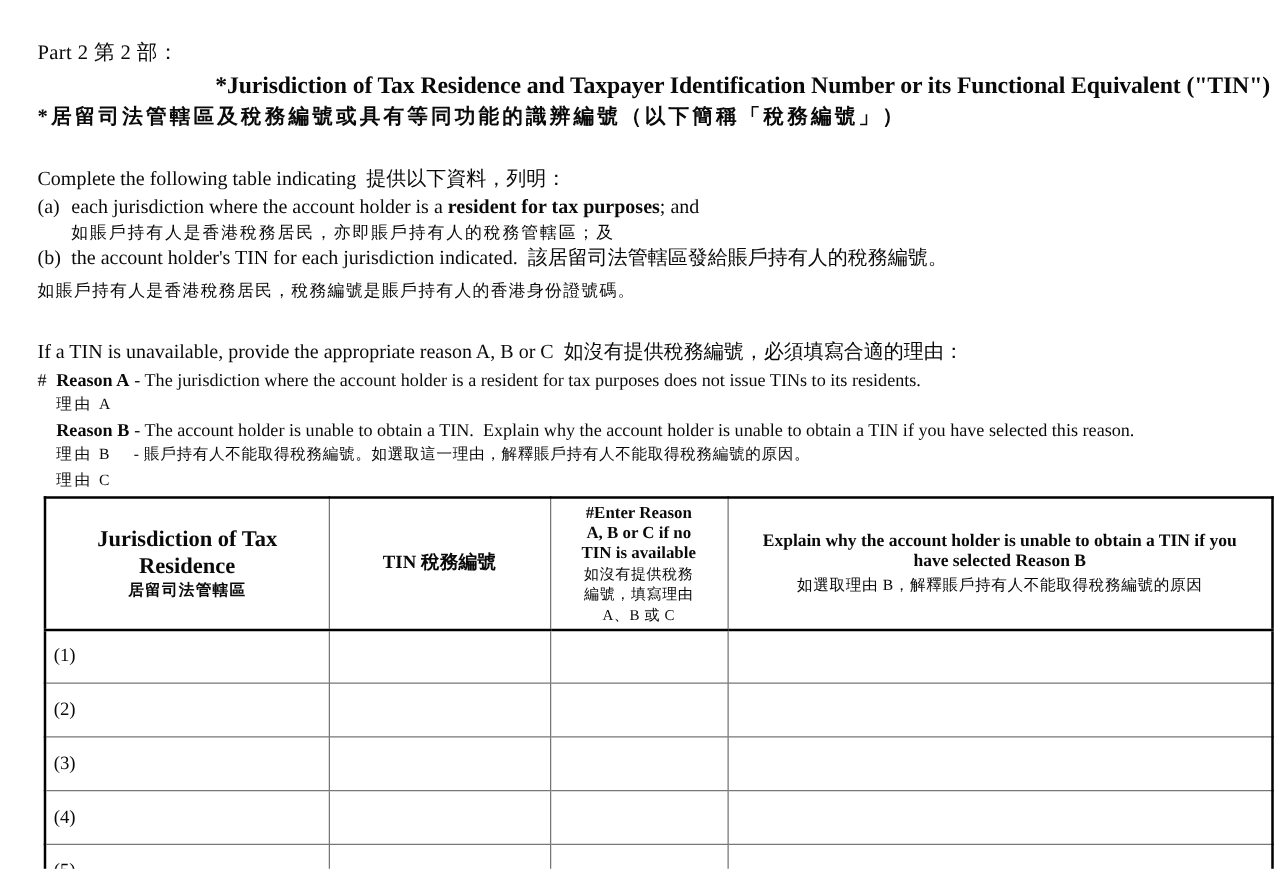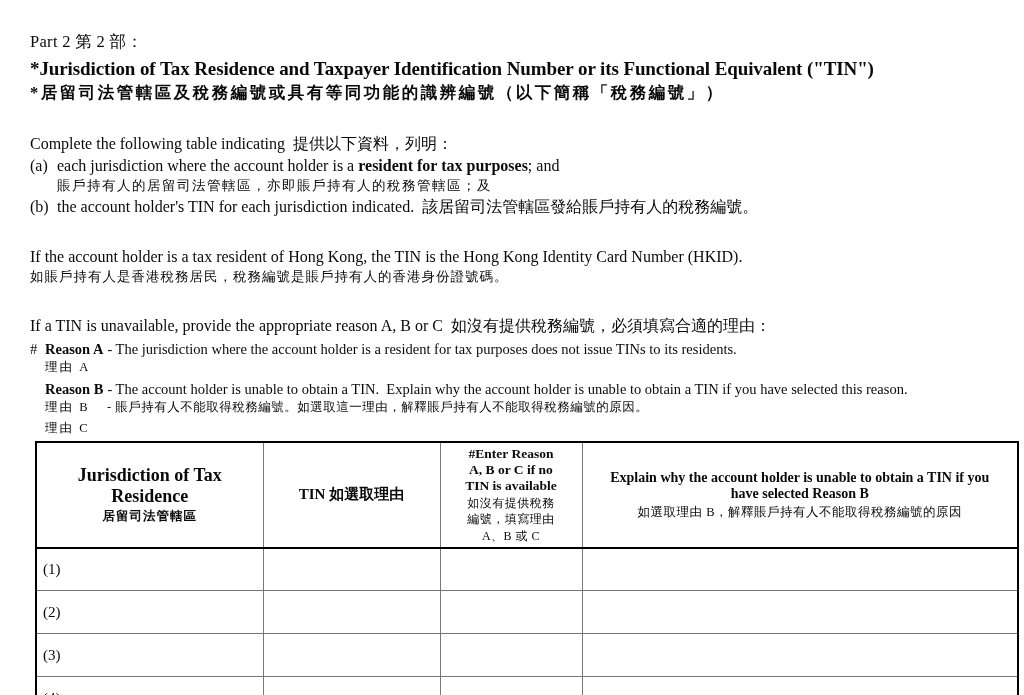--- a/index.html
+++ b/index.html
@@ -1,21 +1,21 @@
 <!DOCTYPE html>
 <html><head>
 <meta charset="utf-8">
 <style>
   * { box-sizing: border-box; margin: 0; padding: 0; }
   html, body { width: 1024px; height: 695px; background: #ffffff; overflow: hidden; }
   body { font-family: "Liberation Serif", "DejaVu Serif", serif; color: #0a0a0a; }
   .page { padding: 32px 8px 0 30px; width: 1024px; }
 
   .part-heading { font-size: 16.5px; font-weight: normal; line-height: 1.2; margin-bottom: 5px; letter-spacing: 0.3px; }
-  .title-en { font-size: 19px; font-weight: bold; line-height: 1.25; letter-spacing: -0.1px; white-space: pre-wrap; }
+  .title-en { font-size: 19px; font-weight: bold; line-height: 1.25; letter-spacing: -0.1px; white-space: pre-wrap; text-align: right; }
   .title-zh { font-size: 16.5px; font-weight: bold; line-height: 1.35; letter-spacing: 2.5px; margin: 1px 0 6px 0; }
 
   .body-en { font-size: 16px; line-height: 1.25; white-space: pre-wrap; margin-top: 30px; }
   .intro { margin-bottom: 2px; }
 
   .list-item { display: flex; }
   .li-label { flex: 0 0 27px; font-size: 16px; line-height: 1.25; }
   .li-text { font-size: 16px; line-height: 1.25; white-space: pre-wrap; }
   .zh-sub { font-size: 13.5px; line-height: 1.3; letter-spacing: 1.5px; margin: 1px 0 3px 27px; }
   .item-b { margin-bottom: 7px; }
@@ -56,28 +56,27 @@
 
   <div class="title-en">*Jurisdiction of Tax Residence and Taxpayer Identification Number or its Functional Equivalent ("TIN")</div>
   <div class="title-zh">*居留司法管轄區及稅務編號或具有等同功能的識辨編號（以下簡稱「稅務編號」）</div>
 
   <div class="body-en intro">Complete the following table indicating  提供以下資料，列明：</div>
 
   <div class="list-item">
     <span class="li-label">(a)</span>
     <span class="li-text"><span>each jurisdiction where the account holder is a </span><b>resident for tax purposes</b><span>; and</span></span>
   </div>
-  <div class="zh-sub">賬戶持有人的居留司法管轄區，亦即賬戶持有人的稅務管轄區；及</div>
+  <div class="zh-sub">如賬戶持有人是香港稅務居民，亦即賬戶持有人的稅務管轄區；及</div>
 
   <div class="list-item item-b">
     <span class="li-label">(b)</span>
     <span class="li-text">the account holder's TIN for each jurisdiction indicated.  該居留司法管轄區發給賬戶持有人的稅務編號。</span>
   </div>
 
-  <div class="body-en">If the account holder is a tax resident of Hong Kong, the TIN is the Hong Kong Identity Card Number (HKID).</div>
   <div class="hkid-zh">如賬戶持有人是香港稅務居民，稅務編號是賬戶持有人的香港身份證號碼。</div>
 
   <div class="body-en tin-unavail">If a TIN is unavailable, provide the appropriate reason A, B or C  如沒有提供稅務編號，必須填寫合適的理由：</div>
 
   <div>
     <div class="r-en">
       <span class="r-hash">#</span>
       <span class="r-body"><b class="r-label">Reason A</b><span class="r-text">- The jurisdiction where the account holder is a resident for tax purposes does not issue TINs to its residents.</span></span>
     </div>
     <div class="r-zh">
@@ -109,21 +108,21 @@
         <col style="width:142px">
         <col style="width:436px">
     </colgroup>
     <thead>
       <tr>
         <td class="c1">
           <div class="th-en">Jurisdiction of Tax Residence</div>
           <div class="th-zh">居留司法管轄區</div>
         </td>
         <td class="c2">
-          <div class="th-en">TIN  如選取理由</div>
+          <div class="th-en">TIN  稅務編號</div>
 
         </td>
         <td class="c3">
           <div class="th-en">#Enter Reason A, B or C if no TIN is available</div>
           <div class="th-zh">如沒有提供稅務編號，填寫理由 A、B 或 C</div>
         </td>
         <td class="c4">
           <div class="th-en">Explain why the account holder is unable to obtain a TIN if you have selected Reason B</div>
           <div class="th-zh">如選取理由 B，解釋賬戶持有人不能取得稅務編號的原因</div>
         </td>

